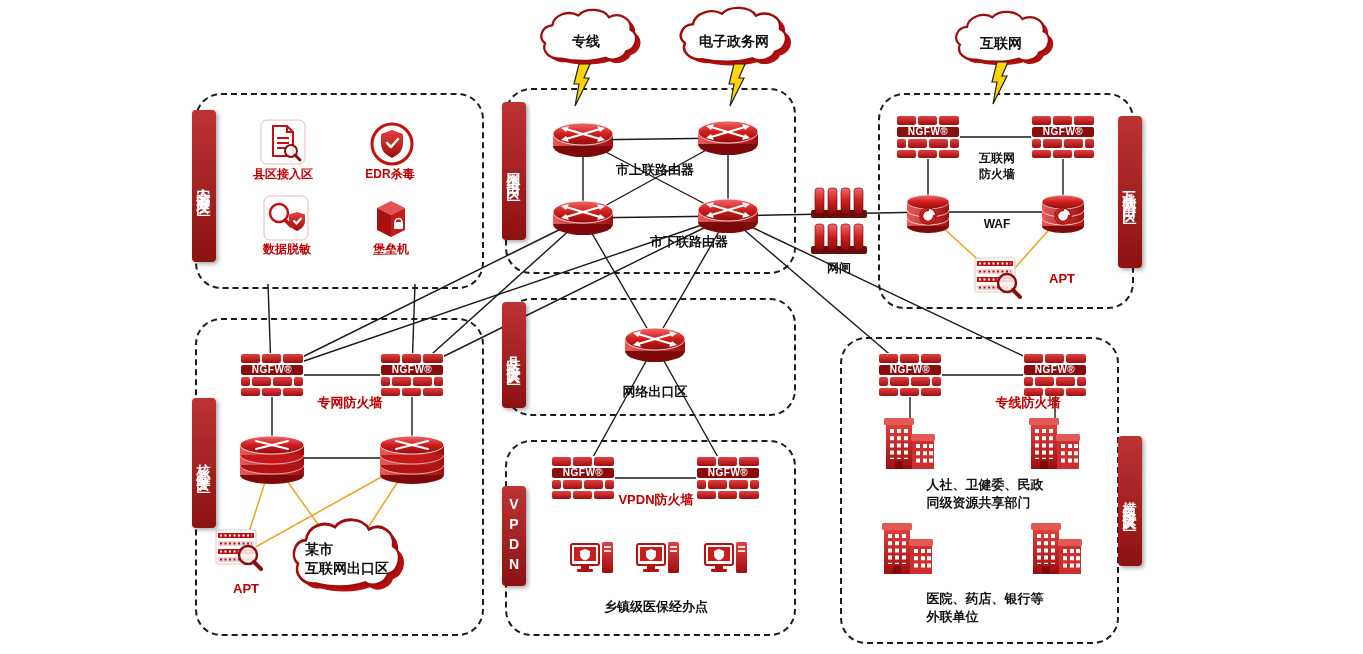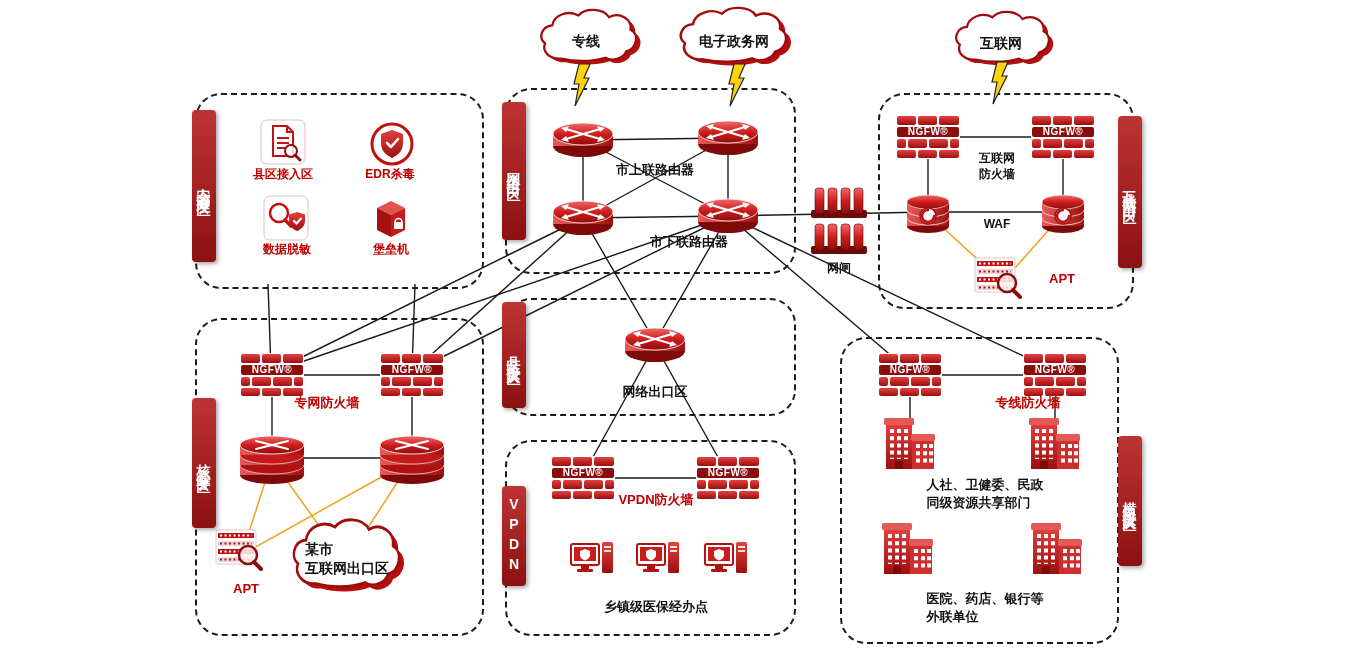--- a/index.html
+++ b/index.html
@@ -307,21 +307,21 @@
 
   <div class="lbl small" style="left:997px;top:150px">互联网
 防火墙</div>
   <div class="lbl small" style="left:997px;top:216px">WAF</div>
   <div class="lbl red" style="left:1062px;top:270px">APT</div>
 
   <div class="lbl small" style="left:839px;top:260px">网闸</div>
 
   <div class="lbl" style="left:655px;top:383px">网络出口区</div>
 
-  <div class="lbl red" style="left:327px;top:394px">专网防火墙</div>
+  <div class="lbl red" style="left:350px;top:394px">专网防火墙</div>
   <div class="lbl red" style="left:246px;top:580px">APT</div>
 
   <div class="lbl red" style="left:656px;top:491px">VPDN防火墙</div>
   <div class="lbl" style="left:656px;top:598px">乡镇级医保经办点</div>
 
   <div class="lbl red" style="left:1028px;top:394px">专线防火墙</div>
   <div class="lbl" style="left:985px;top:590px">医院、药店、银行等
 外联单位</div>
   <div class="lbl" style="left:985px;top:476px">人社、卫健委、民政
 同级资源共享部门</div>

